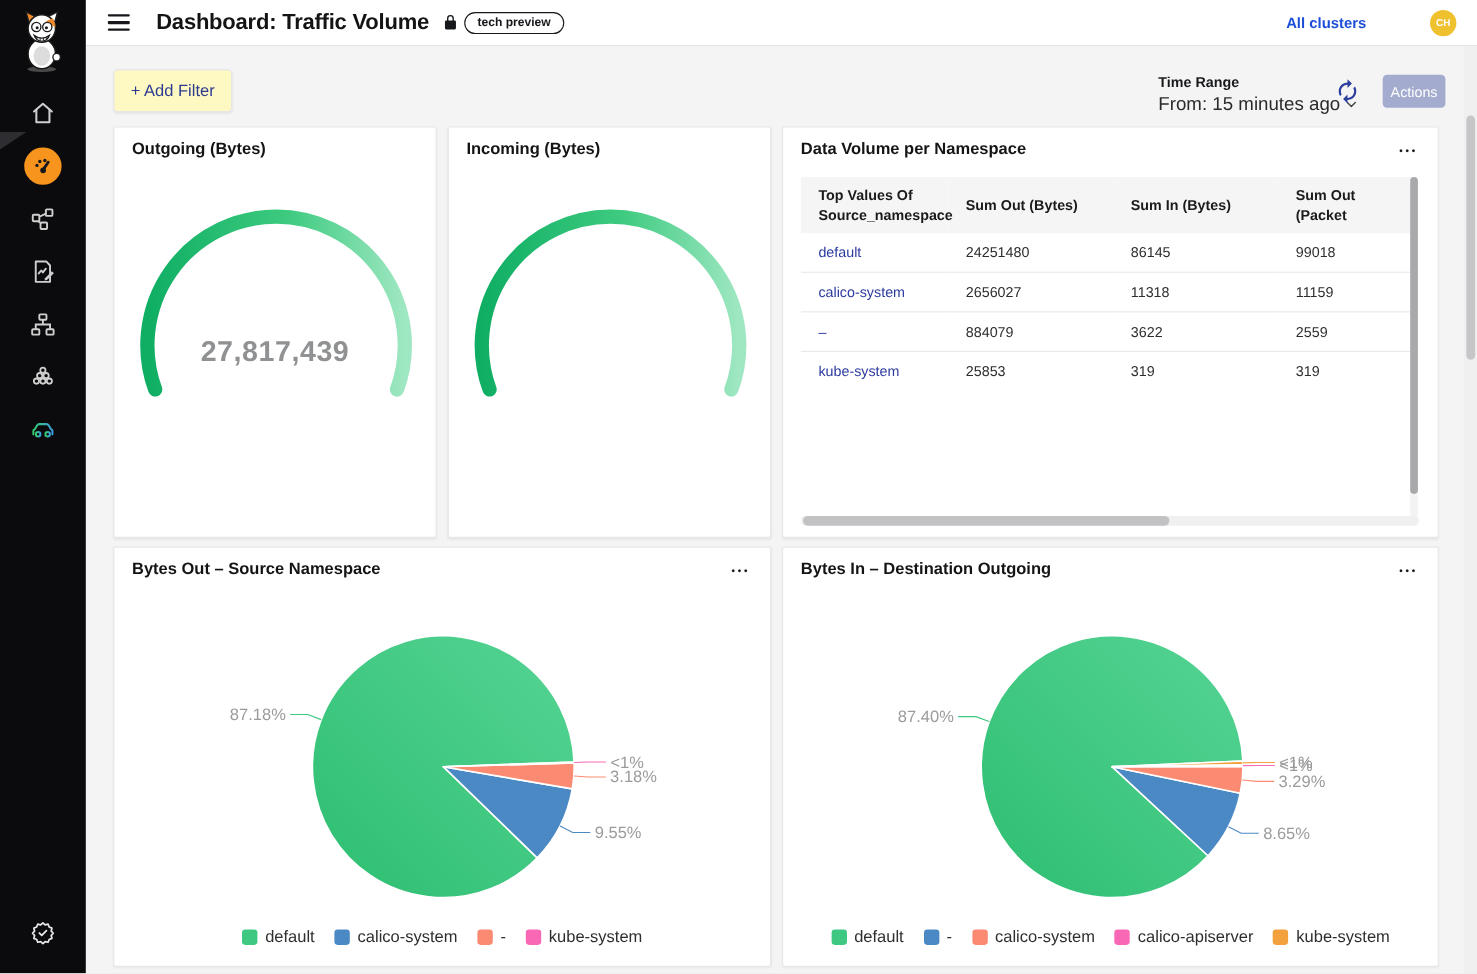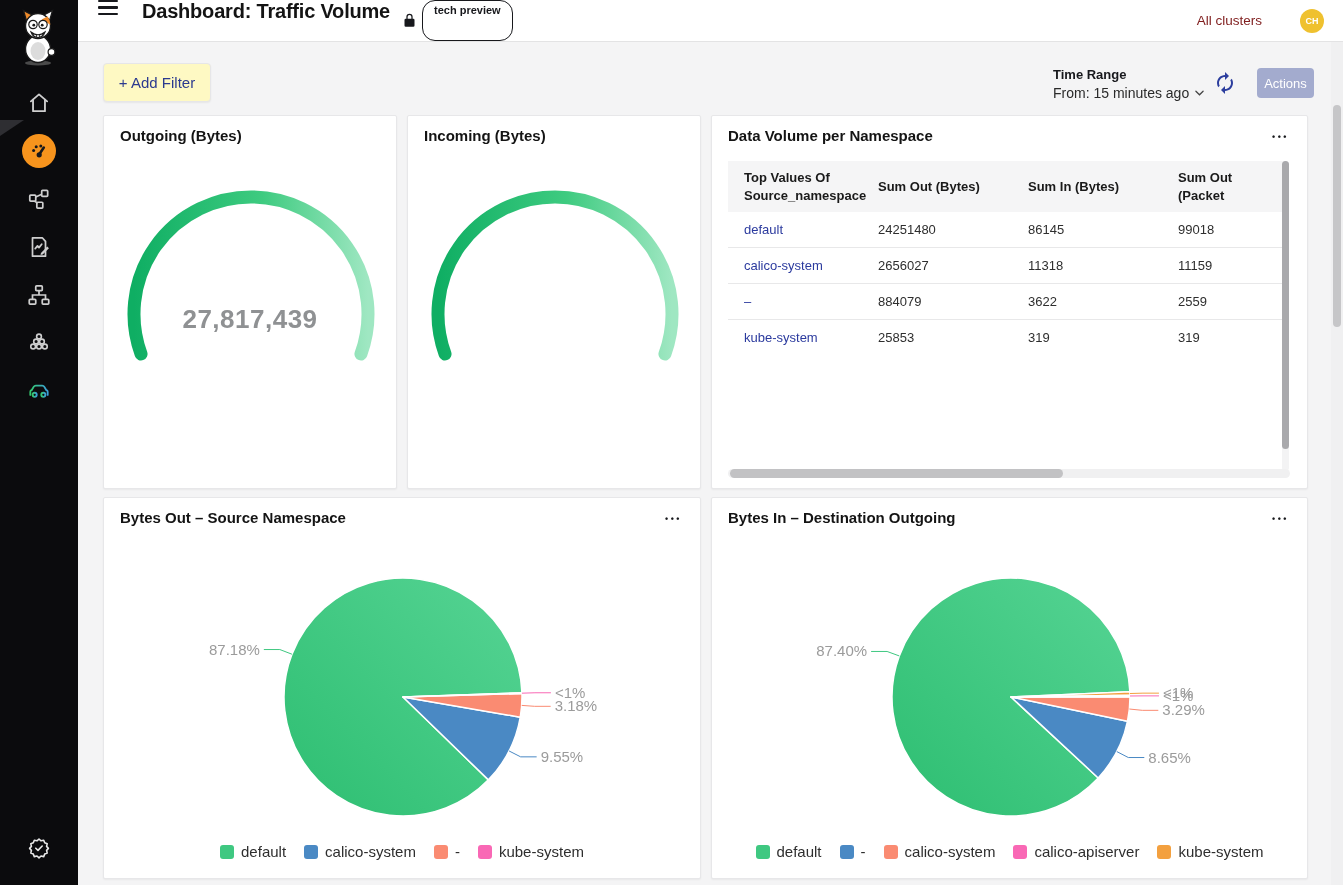--- a/index.html
+++ b/index.html
@@ -10,38 +10,38 @@
   }
   
   #sidebar { position:absolute; left:0; top:0; width:78px; height:885px; background:#0b0b0d; z-index:5; }
   .logo-wrap { position:absolute; left:16px; top:8px; }
   .corner-wedge { position:absolute; left:0; top:120px; width:0; height:0;
     border-top:16px solid #2e2e32; border-right:24px solid transparent; }
   .nav-item { position:absolute; left:0; width:78px; height:44px; display:flex; align-items:center; justify-content:center; cursor:pointer; }
   .nav-active-circle { width:34px; height:34px; border-radius:50%; background:#F7941D; display:flex; align-items:center; justify-content:center; }
   
   #topbar { position:absolute; left:78px; top:0; right:0; height:42px; background:#ffffff;
-    border-bottom:1px solid #e3e3e4; display:flex; z-index:4; }
+    border-bottom:1px solid #e3e3e4; display:flex; align-items:center; z-index:4; }
   .hamburger { margin-left:20px; width:20px; height:15px; display:flex; flex-direction:column; justify-content:space-between; cursor:pointer; }
   .hamburger span { display:block; height:2.4px; background:#17181c; border-radius:1px; }
   .page-title { margin-left:24px; font-size:20px; font-weight:800; letter-spacing:-0.2px; color:#141414; }
   .lock-wrap { margin-left:12px; display:flex; align-items:center; }
   .badge { margin-left:5px; border:1.5px solid #17181c; border-radius:13px; padding:3px 11px;
     font-size:11px; font-weight:600; color:#17181c; background:#fff; }
   .topbar-right { margin-left:auto; display:flex; align-items:center; }
-  .clusters-label { font-size:13.5px; font-weight:400; color:#7f1d1d; margin-right:38px; cursor:pointer; }
+  .clusters-label { font-size:13.5px; font-weight:700; color:#1d4ed8; margin-right:58px; cursor:pointer; }
   .avatar { width:24px; height:24px; border-radius:50%; background:#EFC12F; color:#fff; font-size:9px; font-weight:700;
     display:flex; align-items:center; justify-content:center; margin-right:19px; cursor:pointer; }
   
   .add-filter-btn { position:absolute; left:103px; top:63px; width:108px; height:39px; background:#fef9c3;
     border:1px solid #e6e6e8; border-radius:4px; box-shadow:0 1px 2px rgba(0,0,0,.06);
     color:#2B3A8F; font-size:15px; font-weight:500; cursor:pointer; font-family:inherit; }
   .time-range { position:absolute; left:1053px; top:67px; cursor:pointer; }
   .time-range .tr-label { font-size:13px; font-weight:700; color:#17181c; }
-  .time-range .tr-value { font-size:14px; color:#2a2a2a; margin-top:3px; display:flex; align-items:center; gap:6px; }
+  .time-range .tr-value { font-size:17px; color:#2a2a2a; margin-top:3px; display:flex; align-items:center; gap:6px; }
   .refresh-btn { position:absolute; left:1213px; top:71px; width:24px; height:24px; background:none; border:none; cursor:pointer; padding:0; }
   .actions-btn { position:absolute; left:1257px; top:68px; width:57px; height:30px; background:#A3ABCE; border:none;
     border-radius:4px; color:#fff; font-size:13px; font-weight:500; cursor:pointer; font-family:inherit; }
   
   .card { position:absolute; background:#fff; border:1px solid #e7e7e9; border-radius:2px; box-shadow:0 1px 2px rgba(0,0,0,.05); }
   #card-outgoing { left:103px; top:115px; width:294px; height:374px; }
   #card-incoming { left:407px; top:115px; width:294px; height:374px; }
   #card-table    { left:711px; top:115px; width:597px; height:374px; overflow:hidden; }
   #card-pie-out  { left:103px; top:497px; width:598px; height:382px; overflow:hidden; }
   #card-pie-in   { left:711px; top:497px; width:597px; height:382px; overflow:hidden; }

